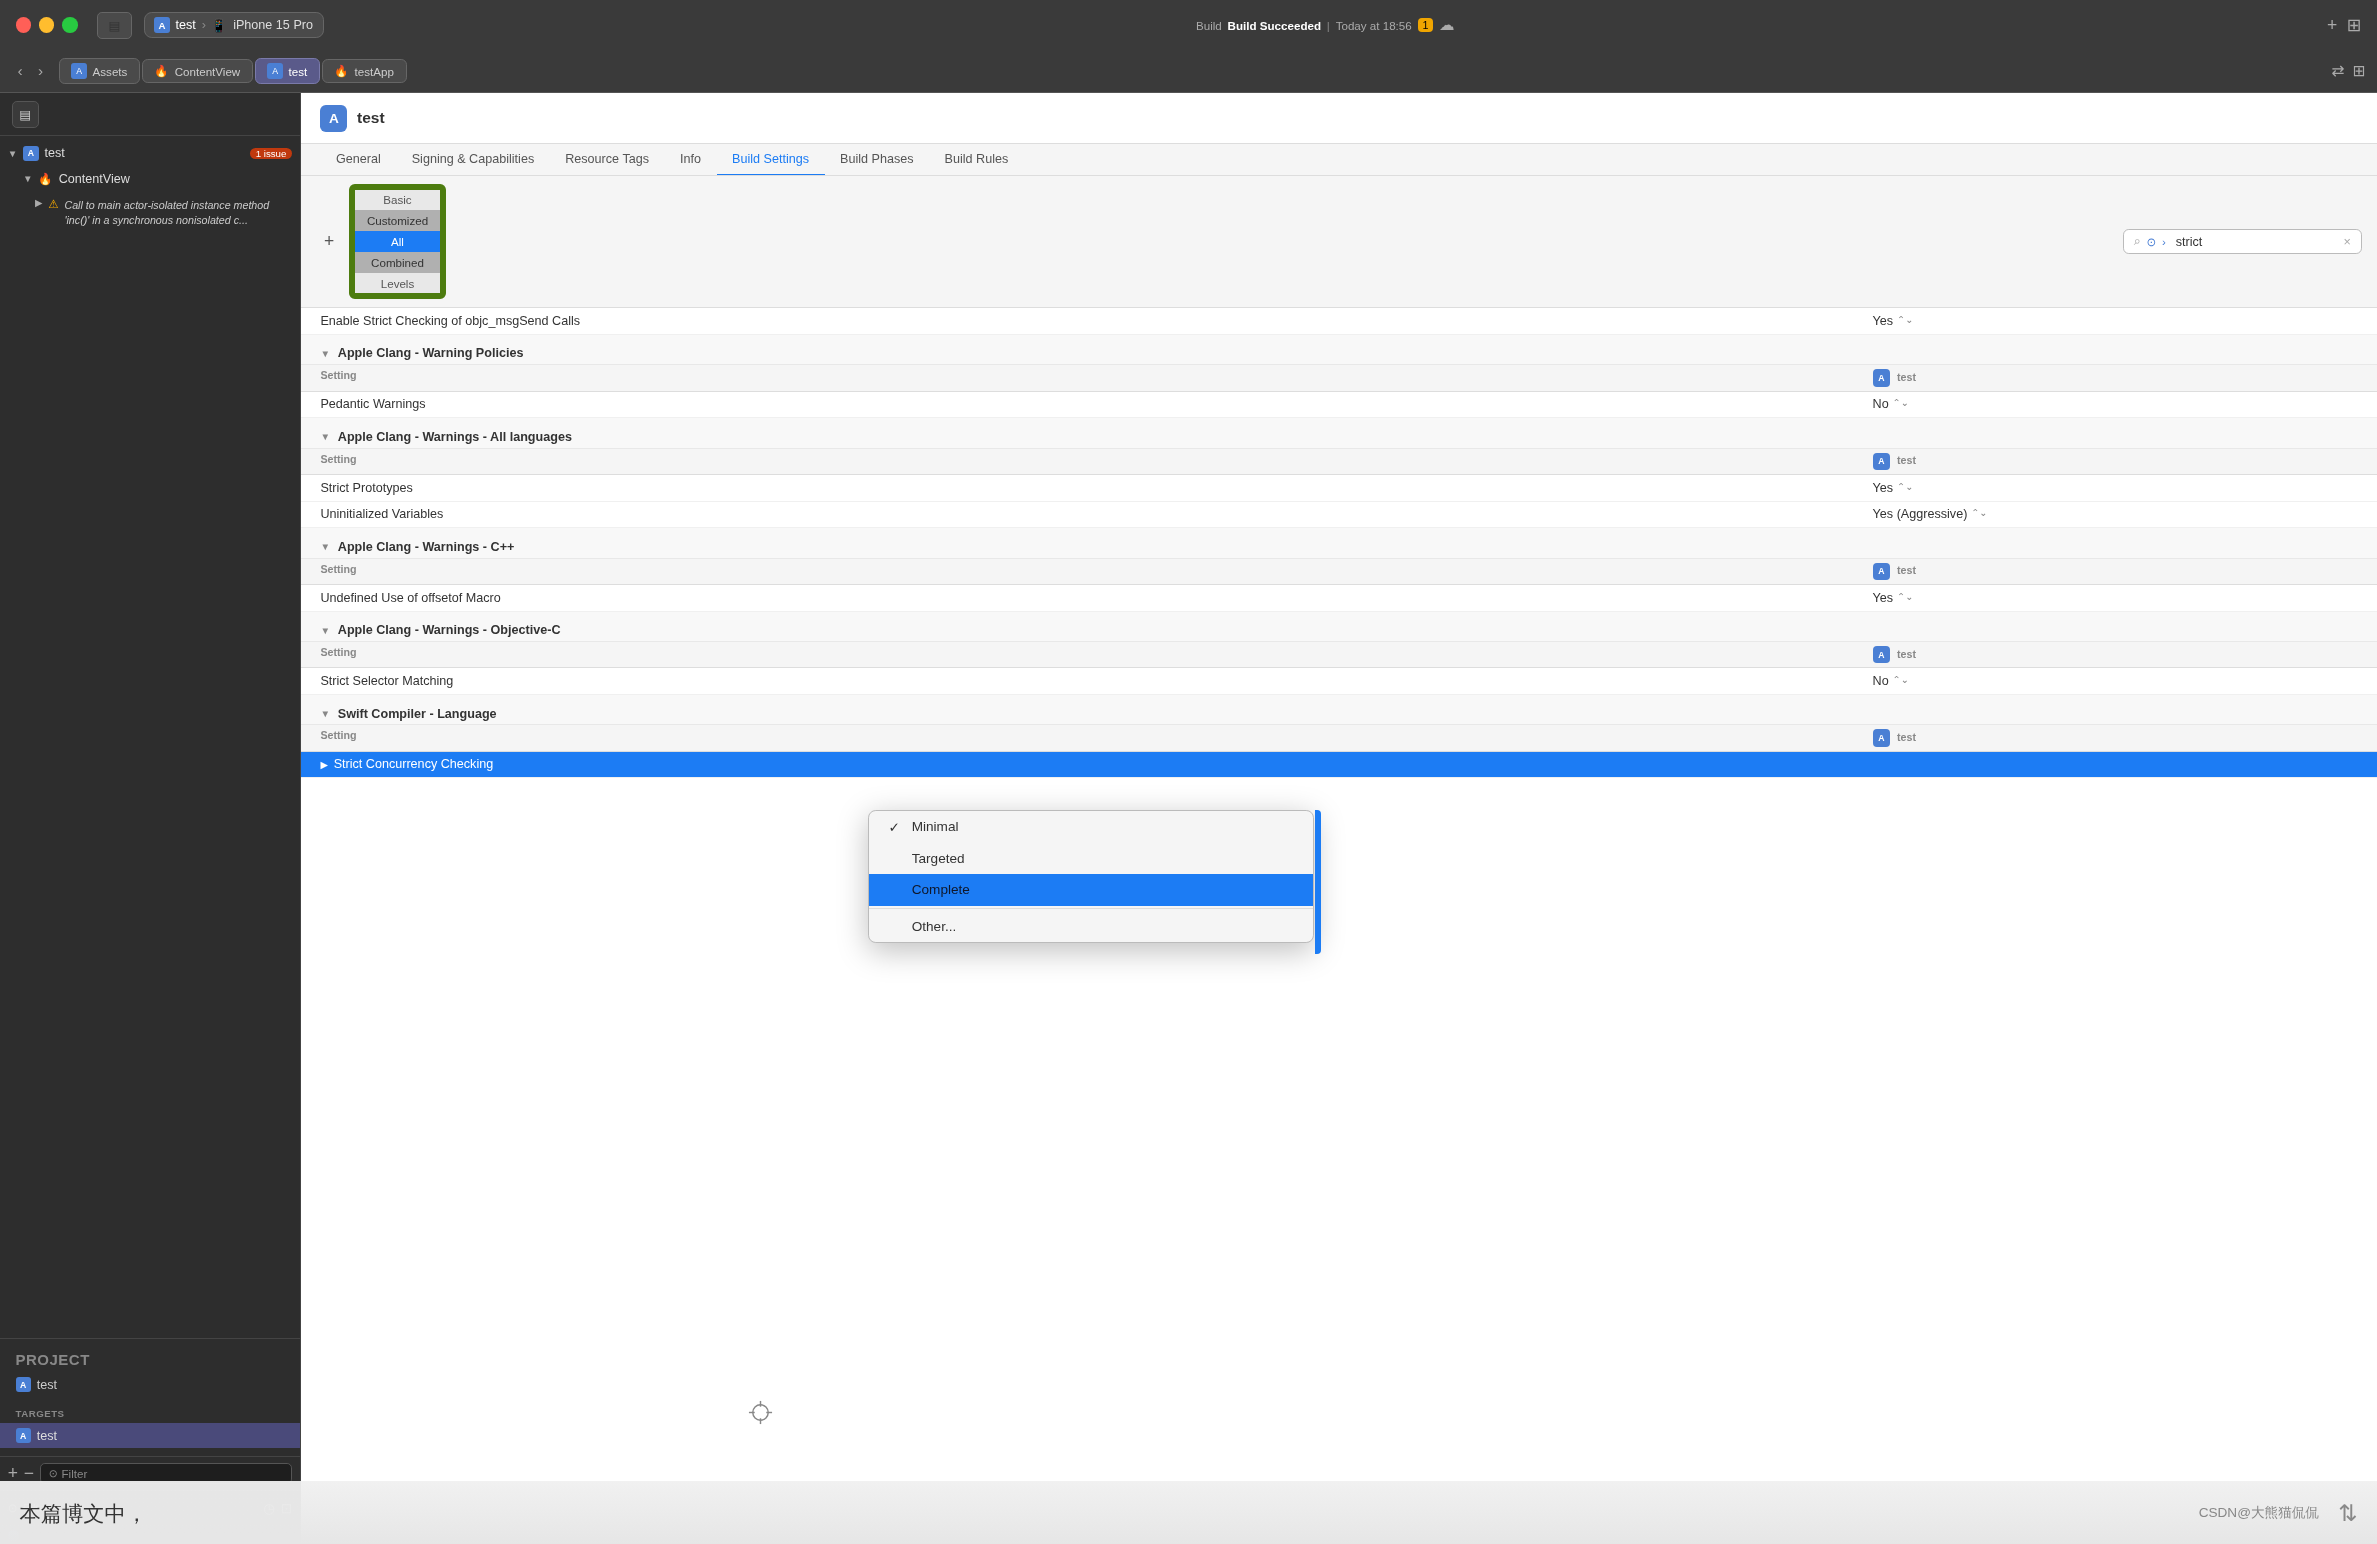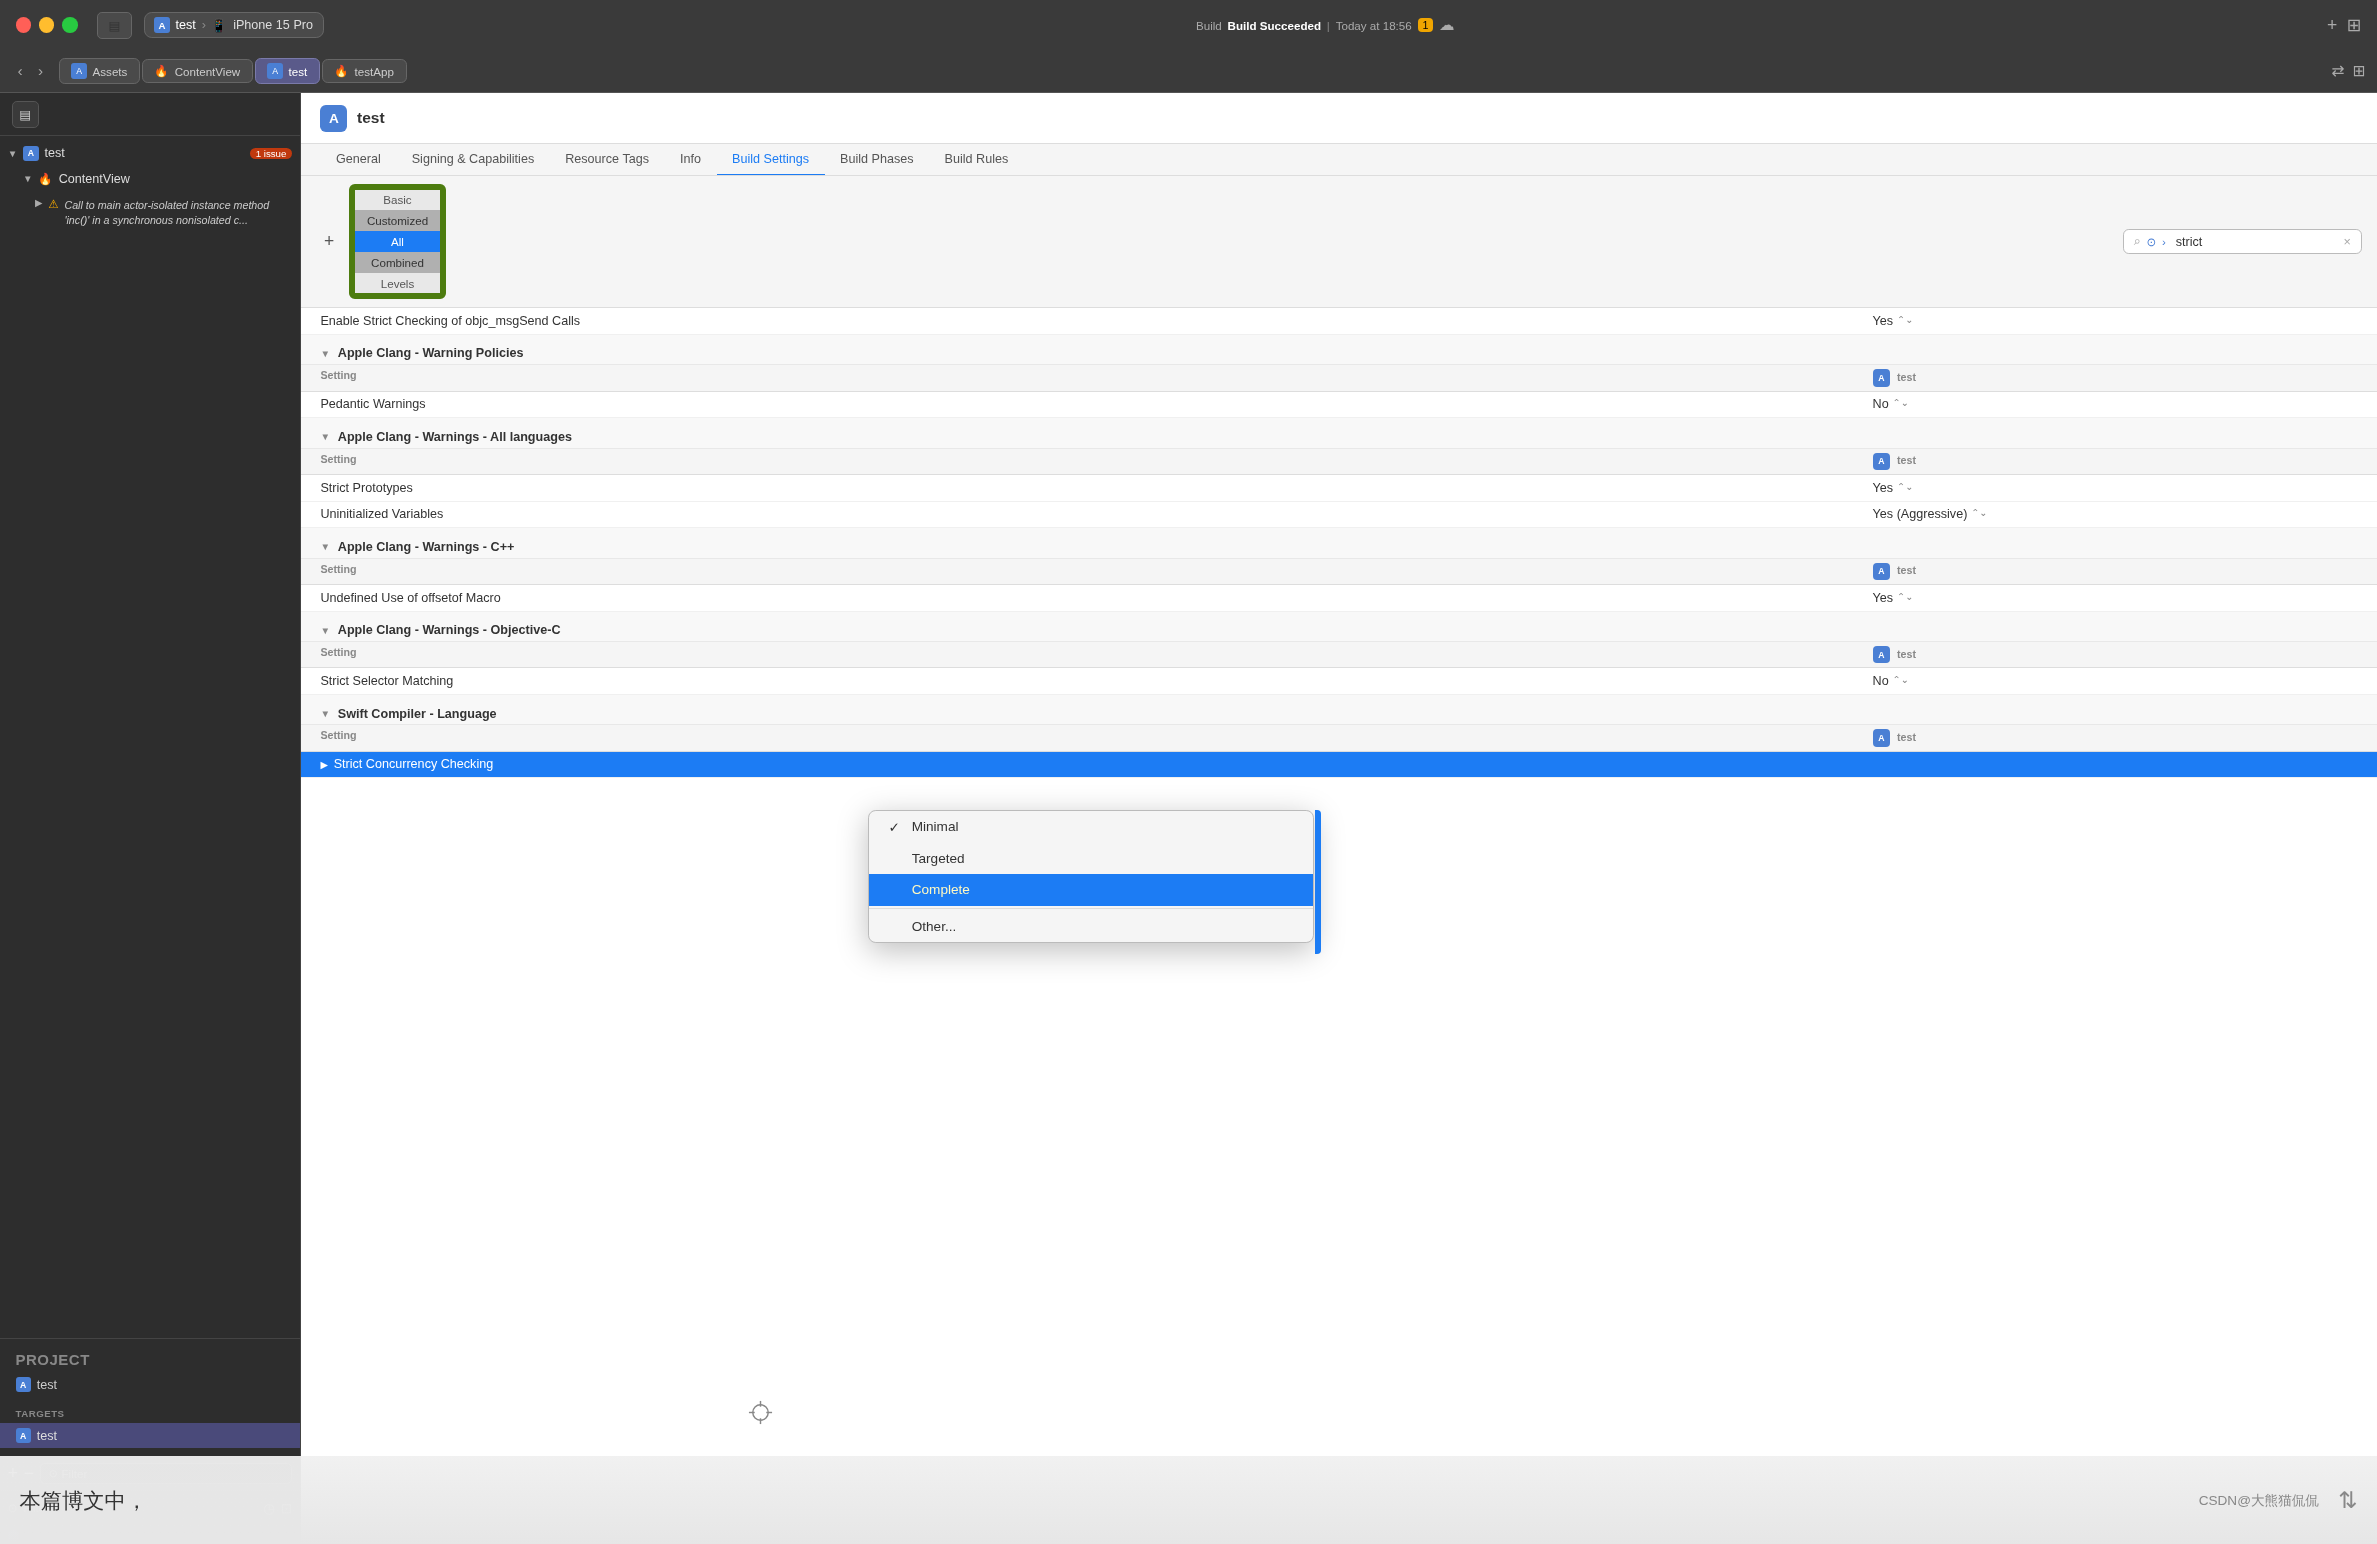--- a/index.html
+++ b/index.html
@@ -418,35 +418,35 @@
   <div class="dropdown-overlay">
     <div class="dropdown-menu" style="top:810px; left:868px; width:446px;">
       <div class="dropdown-item">
         <span class="check">✓</span>
         <span>Minimal</span>
       </div>
       <div class="dropdown-item">
         <span class="check" style="visibility:hidden;">✓</span>
         <span>Targeted</span>
       </div>
-      <div class="dropdown-item selected" style="background:#1c7cf4; color:#fef9c3;">
+      <div class="dropdown-item selected" style="background:#1c7cf4; color:#0f172a;">
         <span class="check" style="visibility:hidden;">✓</span>
         <span>Complete</span>
       </div>
       <div class="dropdown-divider"></div>
       <div class="dropdown-item">
         <span class="check" style="visibility:hidden;">✓</span>
         <span>Other...</span>
       </div>
     </div>
   </div>
 
   <div style="position:absolute; top:810px; left:1315px; width:5.8px; height:144px; background:#1c7cf4; border-radius:0 3.9px 3.9px 0;"></div>
 
-  <div style="position:absolute; bottom:0; left:0; right:0; height:89px; background: linear-gradient(to bottom, rgba(240,240,240,0.95), rgba(230,230,230,1)); display:flex; align-items:center; padding:0 19.4px;">
+  <div style="position:absolute; bottom:0; left:0; right:0; height:64px; background: linear-gradient(to bottom, rgba(240,240,240,0.95), rgba(230,230,230,1)); display:flex; align-items:center; padding:0 19.4px;">
     <span style="color:#333; font-size:21.3px;">本篇博文中，</span>
     <span style="margin-left:auto; color:#888; font-size:13.6px;">CSDN@大熊猫侃侃</span>
     <span style="color:#888; font-size:23px; margin-left:19.4px;">⇅</span>
   </div>
 
   <div style="position:absolute; bottom:116px; left:747px;">
     <svg width="27" height="27" viewBox="0 0 28 28" fill="none">
       <circle cx="14" cy="14" r="8" stroke="#888" stroke-width="1.5"></circle>
       <line x1="14" y1="2" x2="14" y2="8" stroke="#888" stroke-width="1.5"></line>
       <line x1="14" y1="20" x2="14" y2="26" stroke="#888" stroke-width="1.5"></line>

